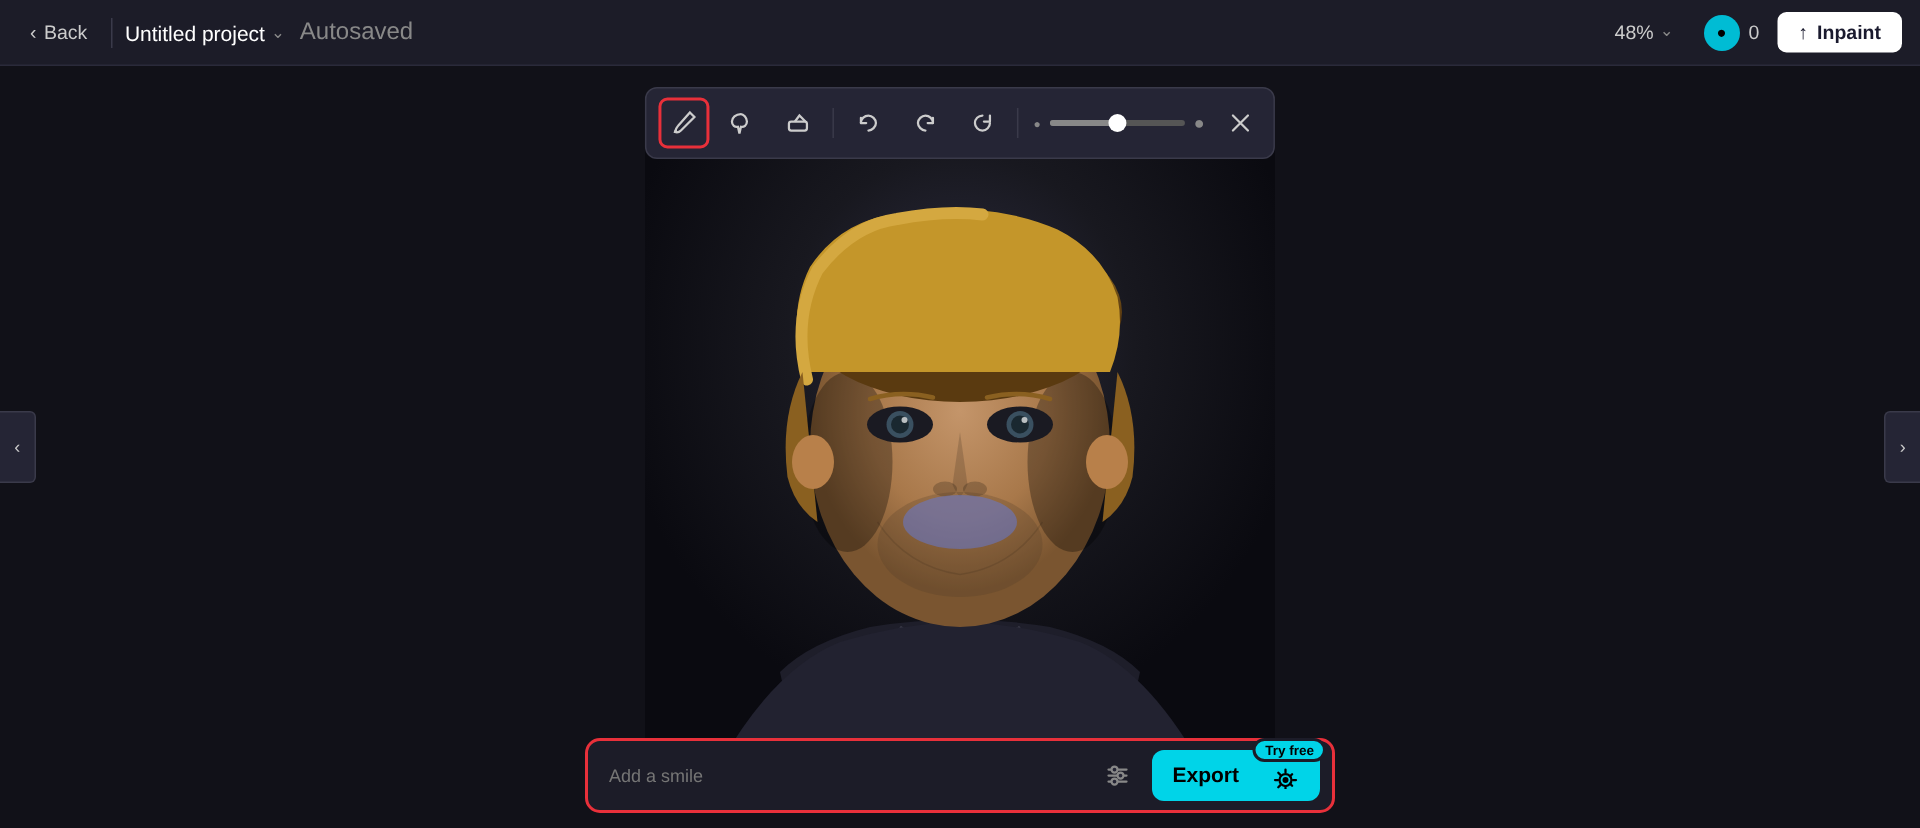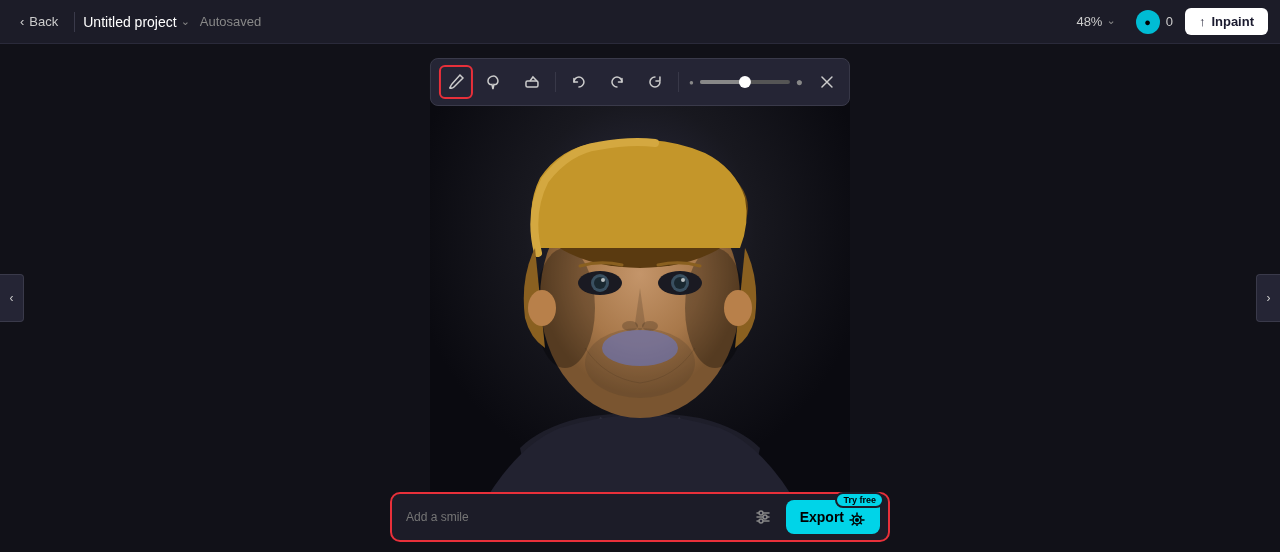--- a/index.html
+++ b/index.html
@@ -43,21 +43,21 @@
     .nav-project-name {
       display: flex;
       align-items: center;
       gap: 4px;
       font-size: 14px;
       font-weight: 500;
       color: #fff;
       cursor: pointer;
     }
     .nav-autosaved {
-      font-size: 13px;
+      font-size: 16px;
       color: #888;
       margin-left: 10px;
     }
     .nav-spacer { flex: 1; }
     .nav-zoom {
       display: flex;
       align-items: flex-start;
       gap: 4px;
       font-size: 13px;
       color: #ccc;
@@ -275,22 +275,21 @@
     .inpaint-btn {
       background: #00d4e8;
       border: none;
       border-radius: 8px;
       padding: 8px 14px;
       color: #000;
       font-size: 14px;
       font-weight: 600;
       cursor: pointer;
       display: flex;
-      align-items: center;
-      gap: 4px;
+      gap: 22px;
       position: relative;
     }
     .try-free-badge {
       position: absolute;
       top: -8px;
       right: -4px;
       background: #00d4e8;
       border: 2px solid #1c1c28;
       border-radius: 10px;
       padding: 1px 6px;

